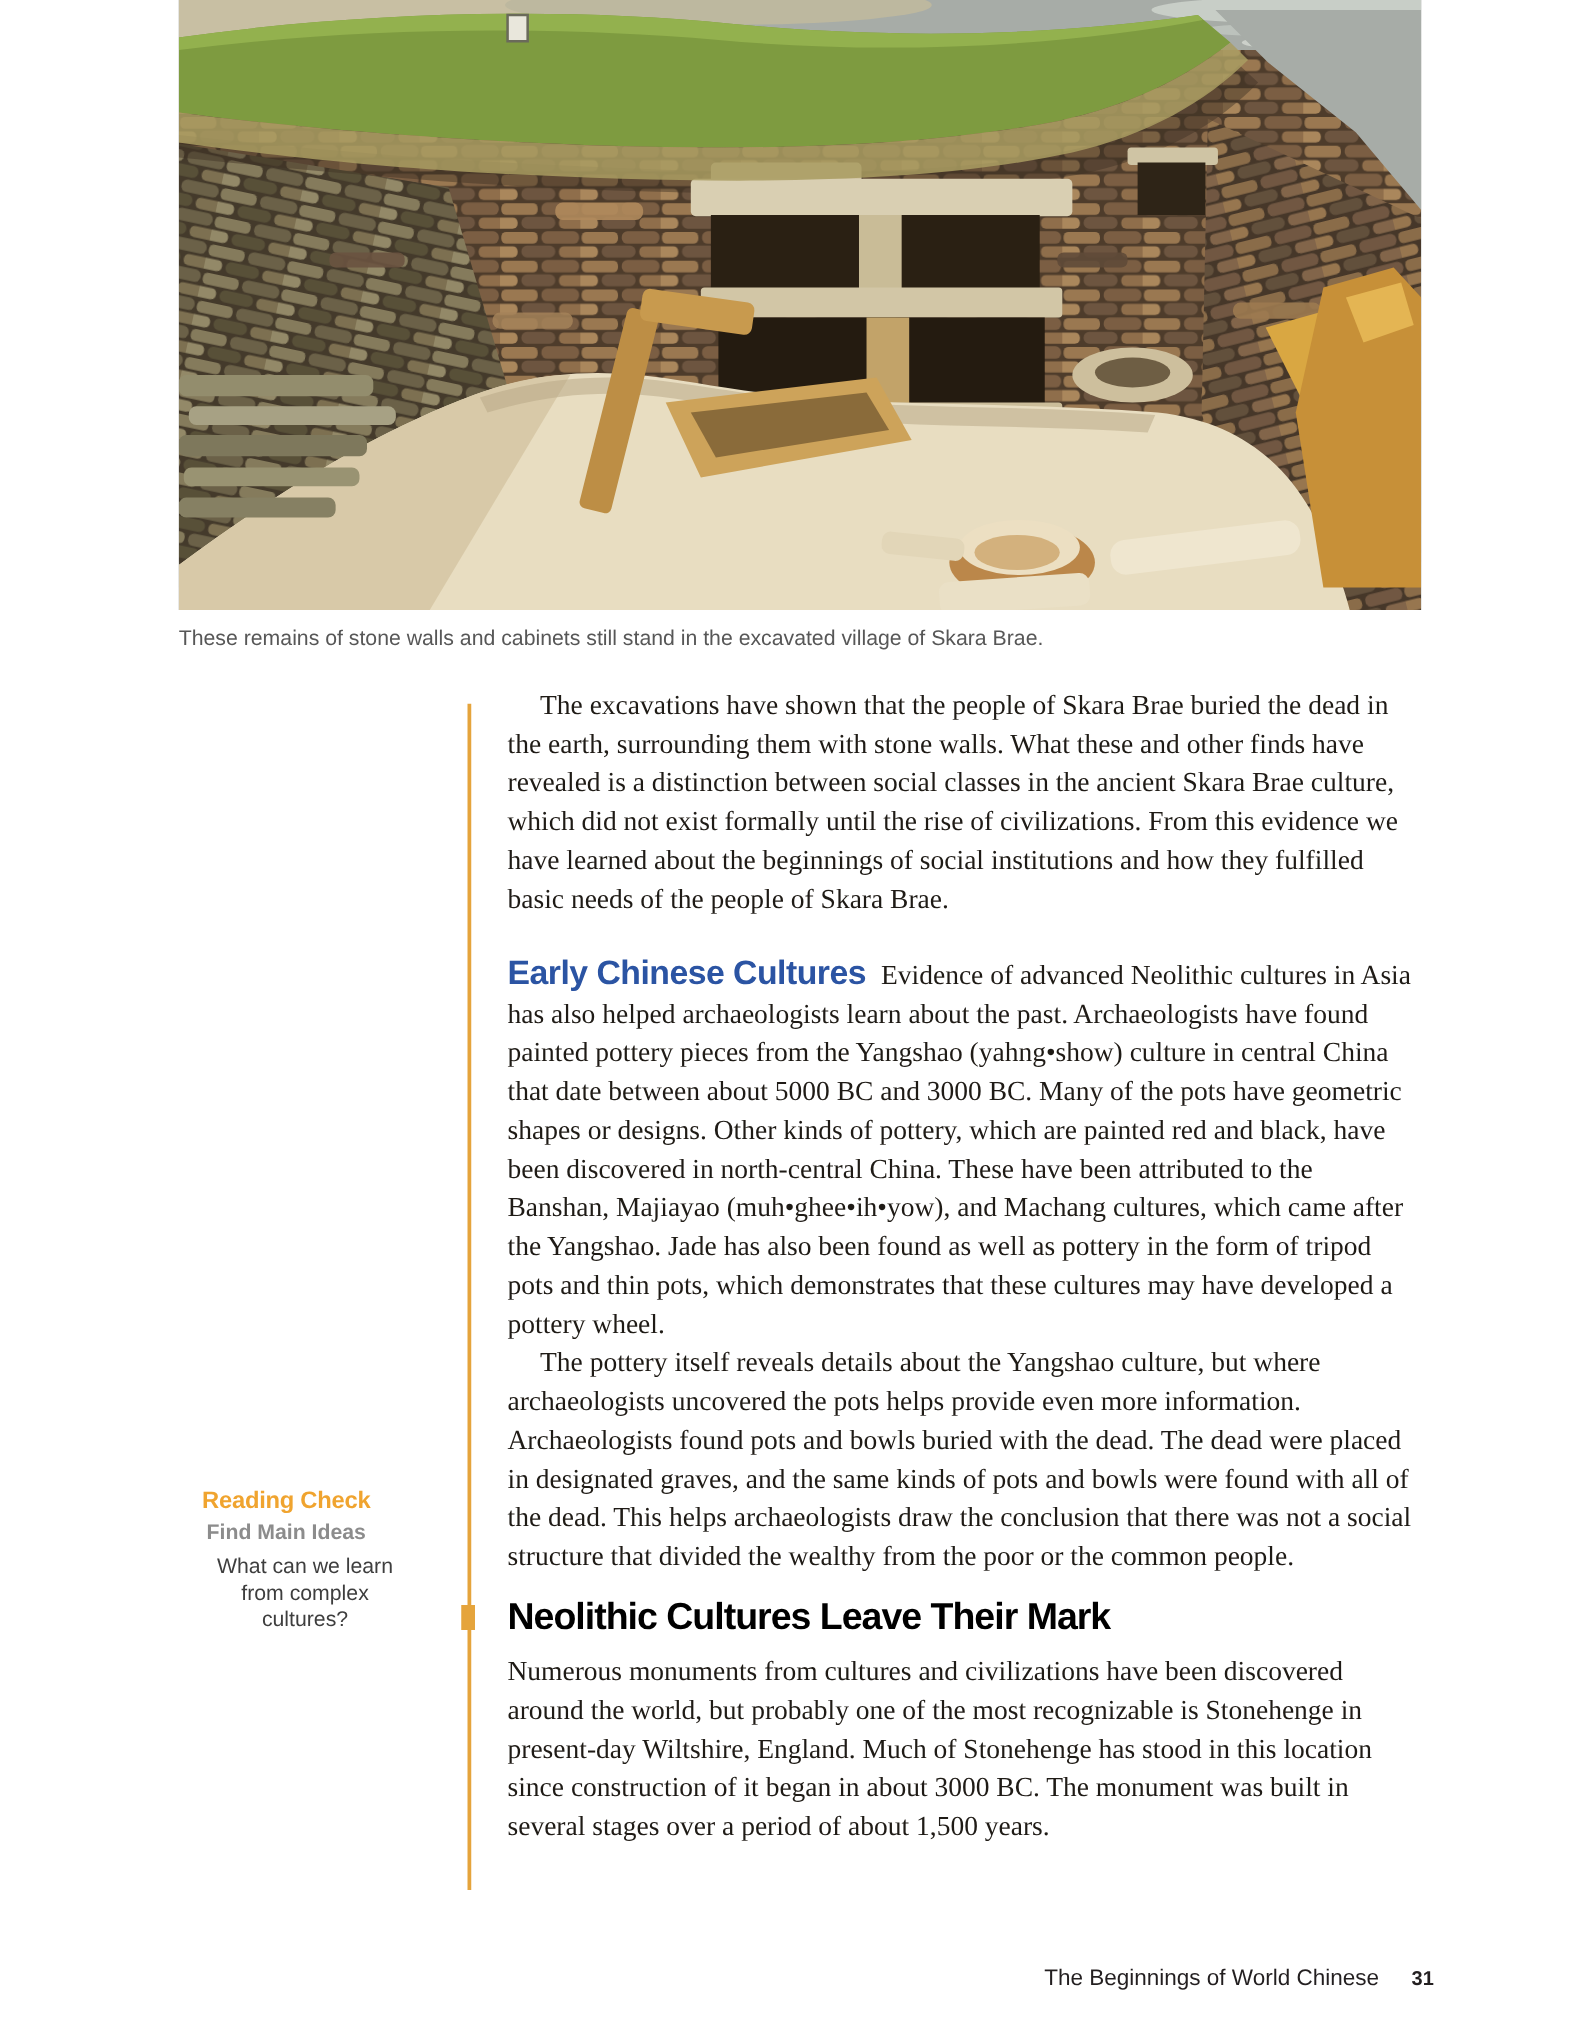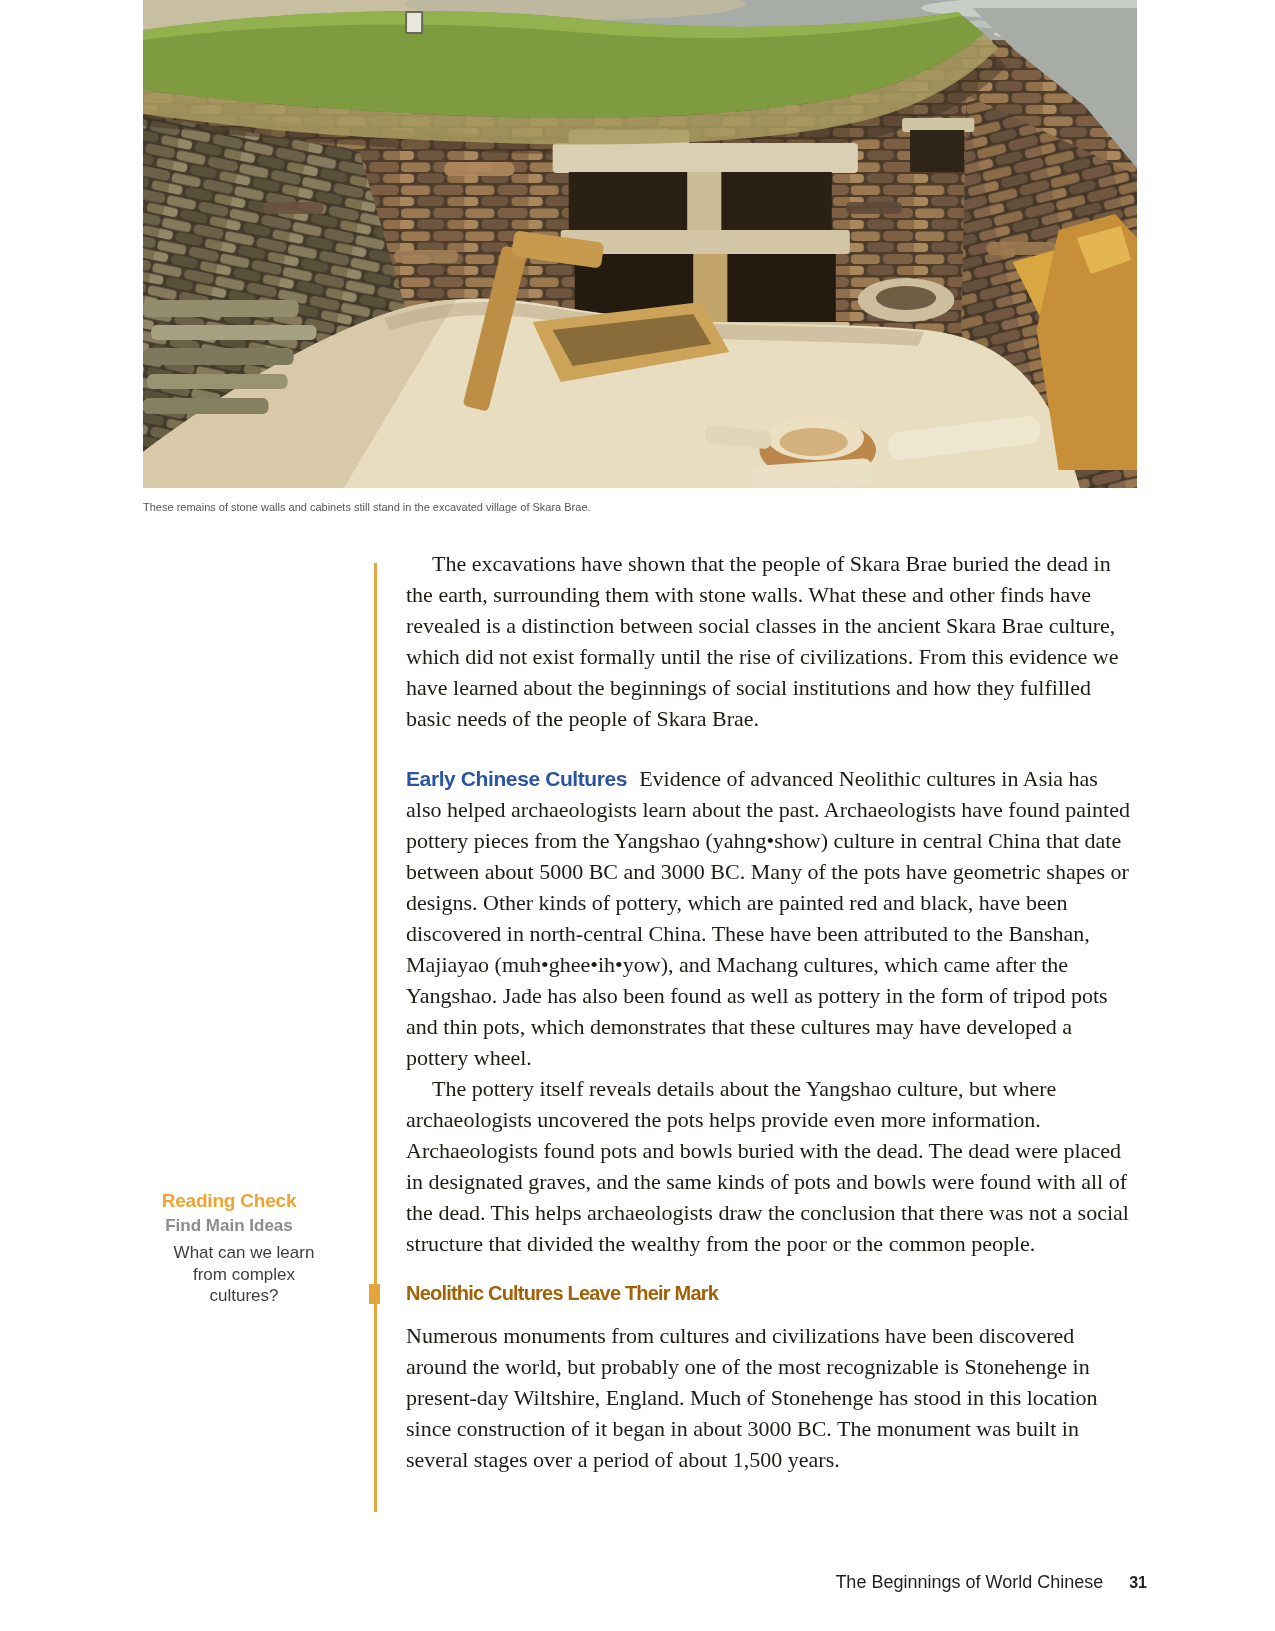--- a/index.html
+++ b/index.html
@@ -5,44 +5,44 @@
   html,body { margin:0; padding:0; background:#ffffff; }
   .page {
     position:relative; width:1275px; height:1631px; background:#ffffff;
     font-family:"Liberation Sans", sans-serif; overflow:hidden;
   }
 
   
   figure.photo-fig { position:absolute; left:143px; top:0; width:994px; margin:0; }
   .photo { width:994px; height:488px; overflow:hidden; background:#a7aca7; }
   .photo svg { display:block; width:100%; height:100%; }
-  figcaption { margin-top:13px; font-size:11px; color:#575757; }
+  figcaption { margin-top:13px; font-size:17px; color:#575757; }
 
   
   .margin-rule  { position:absolute; left:374px; top:563px;  width:3px;  height:949px; background:#e5a43c; }
   .rule-marker  { position:absolute; left:369px; top:1284px; width:11px; height:20px;  background:#e5a43c; }
 
   
   aside.reading-check { position:absolute; left:143px; top:1190px; width:172px; text-align:center; }
   .rc-title    { font-weight:bold; font-size:19px;   color:#f0a42f; letter-spacing:-0.2px; margin-bottom:4px; }
   .rc-skill    { font-weight:bold; font-size:17px; color:#8c8c8c; margin-bottom:6px; }
   .rc-question { font-size:17px; line-height:21.5px; color:#3e3e3e; padding-left:30px; }
 
   
   main.article { position:absolute; left:406px; top:548px; width:727px; color:#1f1b16; }
   main.article p { margin:0; font-family:"Liberation Serif", serif; font-size:22px; line-height:31px; }
   p.indent { text-indent:26px; }
   p.gap-after { margin-bottom:29px !important; }
   .lead {
-    font-family:"Liberation Sans", sans-serif; font-weight:bold; font-size:21px;
+    font-family:"Liberation Sans", sans-serif; font-weight:bold; font-size:27px;
     color:#2b54a3; letter-spacing:-0.4px; margin-right:12px;
   }
   h2.section-heading {
     margin:17px 0 10px 0; font-family:"Liberation Sans", sans-serif;
-    font-weight:bold; font-size:20px; line-height:34px; letter-spacing:-0.8px; color:#a16207;
+    font-weight:bold; font-size:30px; line-height:34px; letter-spacing:-0.8px; color:#000000;
   }
 
   
   footer.page-footer { position:absolute; right:128px; top:1572px; font-size:18px; color:#231f20; white-space:nowrap; }
   footer.page-footer .pagenum { font-weight:bold; font-size:16px; margin-left:26px; }
 </style>
 </head>
 <body>
 
 <div class="page">

